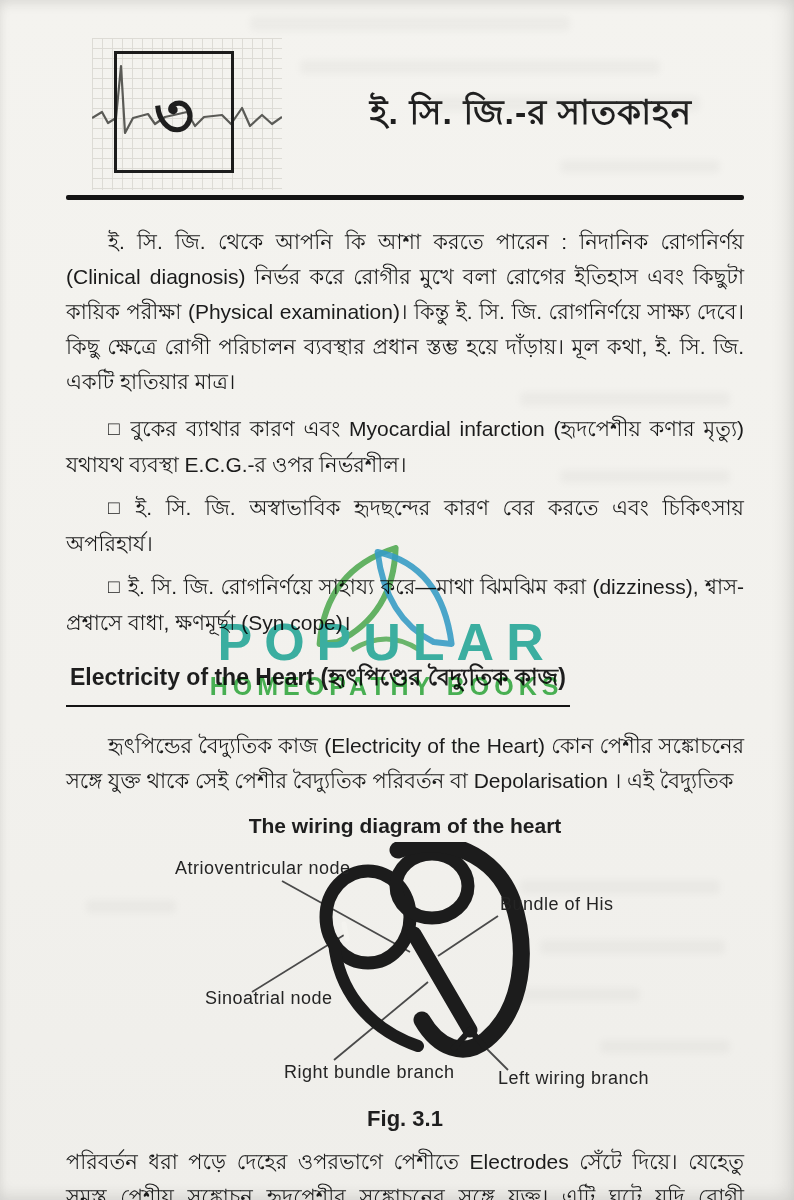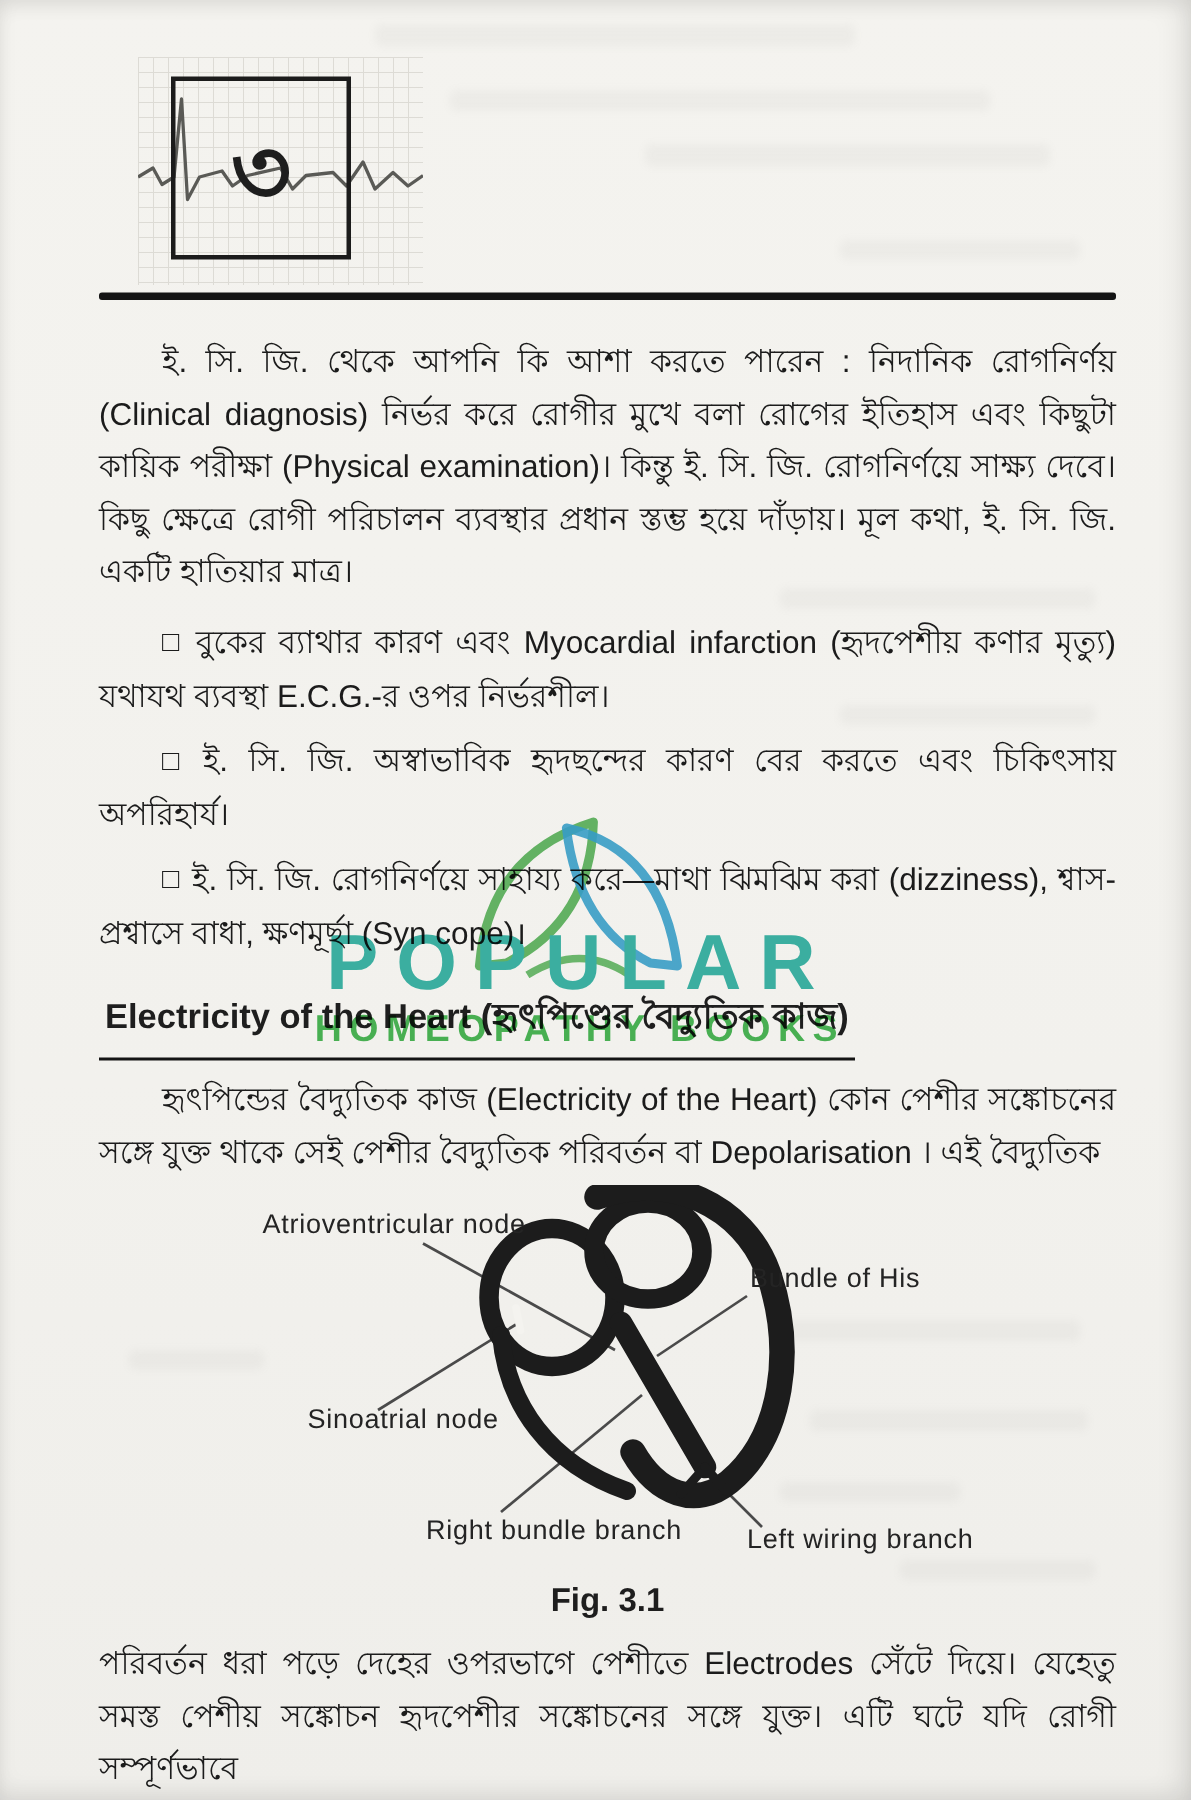--- a/index.html
+++ b/index.html
@@ -78,21 +78,21 @@
 
   
   .section-heading { text-align: left; margin-top: 19px; position: relative; z-index: 1; }
   .underlined {
     display: inline-block;
     border-bottom: 2.5px solid #141414;
     padding: 0 4px 7px 4px;
     font-size: 23px; font-weight: bold;
     white-space: nowrap;
   }
-  .section-para { margin-top: 9px; position: relative; z-index: 1; }
+  .section-para { margin-top: 21px; position: relative; z-index: 1; }
 
   
   .watermark {
     position: absolute;
     left: 50%; top: 532px;
     transform: translateX(-52%);
     width: 520px;
     text-align: center;
     z-index: 2;
     mix-blend-mode: multiply;
@@ -135,20 +135,23 @@
   <div class="header">
     <div class="badge">
       <div class="grid-bg"></div>
       <svg class="trace-svg" viewBox="0 0 190 152">
         <polyline points="0,80 10,74 16,85 24,80 29,28 33,95 41,80 56,76 63,86 73,79 95,74 103,88 112,79 130,77 139,86 150,70 158,88 170,77 180,86 190,79" fill="none" stroke="#5a5a56" stroke-width="2.2" stroke-linejoin="round"></polyline>
       </svg>
       <div class="badge-box">
         <span class="ch-num">৩</span>
       </div>
     </div>
+    <div class="title-wrap">
+      <h1>ই. সি. জি.-র সাতকাহন</h1>
+    </div>
   </div>
   <div class="rule"></div>
 
   <p class="para indent intro">ই. সি. জি. থেকে আপনি কি আশা করতে পারেন : নিদানিক রোগনির্ণয় (Clinical diagnosis) নির্ভর করে রোগীর মুখে বলা রোগের ইতিহাস এবং কিছুটা কায়িক পরীক্ষা (Physical examination)। কিন্তু ই. সি. জি. রোগনির্ণয়ে সাক্ষ্য দেবে। কিছু ক্ষেত্রে রোগী পরিচালন ব্যবস্থার প্রধান স্তম্ভ হয়ে দাঁড়ায়। মূল কথা, ই. সি. জি. একটি হাতিয়ার মাত্র।</p>
 
   <div class="bullets">
     <p class="para bullet"><span class="marker">□</span><span>বুকের ব্যাথার কারণ এবং Myocardial infarction (হৃদপেশীয় কণার মৃত্যু) যথাযথ ব্যবস্থা E.C.G.-র ওপর নির্ভরশীল।</span></p>
     <p class="para bullet"><span class="marker">□</span><span>ই. সি. জি. অস্বাভাবিক হৃদছন্দের কারণ বের করতে এবং চিকিৎসায় অপরিহার্য।</span></p>
     <p class="para bullet"><span class="marker">□</span><span>ই. সি. জি. রোগনির্ণয়ে সাহায্য করে—মাথা ঝিমঝিম করা (dizziness), শ্বাস-প্রশ্বাসে বাধা, ক্ষণমূর্ছা (Syn cope)।</span></p>
   </div>
@@ -165,20 +168,21 @@
 
   <div class="section-heading">
     <span class="underlined">
       <span>Electricity of the Heart</span>
       <span>(হৃৎপিণ্ডের বৈদ্যুতিক কাজ)</span>
     </span>
   </div>
 
   <p class="para indent section-para">হৃৎপিন্ডের বৈদ্যুতিক কাজ (Electricity of the Heart) কোন পেশীর সঙ্কোচনের সঙ্গে যুক্ত থাকে সেই পেশীর বৈদ্যুতিক পরিবর্তন বা Depolarisation । এই বৈদ্যুতিক</p>
 
+  <div class="fig-title">The wiring diagram of the heart</div>
 
   <div class="diagram">
     <svg class="heart" viewBox="0 0 678 252">
 
       <line x1="216" y1="39" x2="344" y2="110" stroke="#4a4a4a" stroke-width="1.8"></line>
       <line x1="186" y1="150" x2="278" y2="93" stroke="#4a4a4a" stroke-width="1.8"></line>
       <line x1="432" y1="74" x2="372" y2="114" stroke="#4a4a4a" stroke-width="1.8"></line>
       <line x1="268" y1="218" x2="362" y2="140" stroke="#4a4a4a" stroke-width="1.8"></line>
       <line x1="442" y1="228" x2="404" y2="190" stroke="#4a4a4a" stroke-width="1.8"></line>
 

